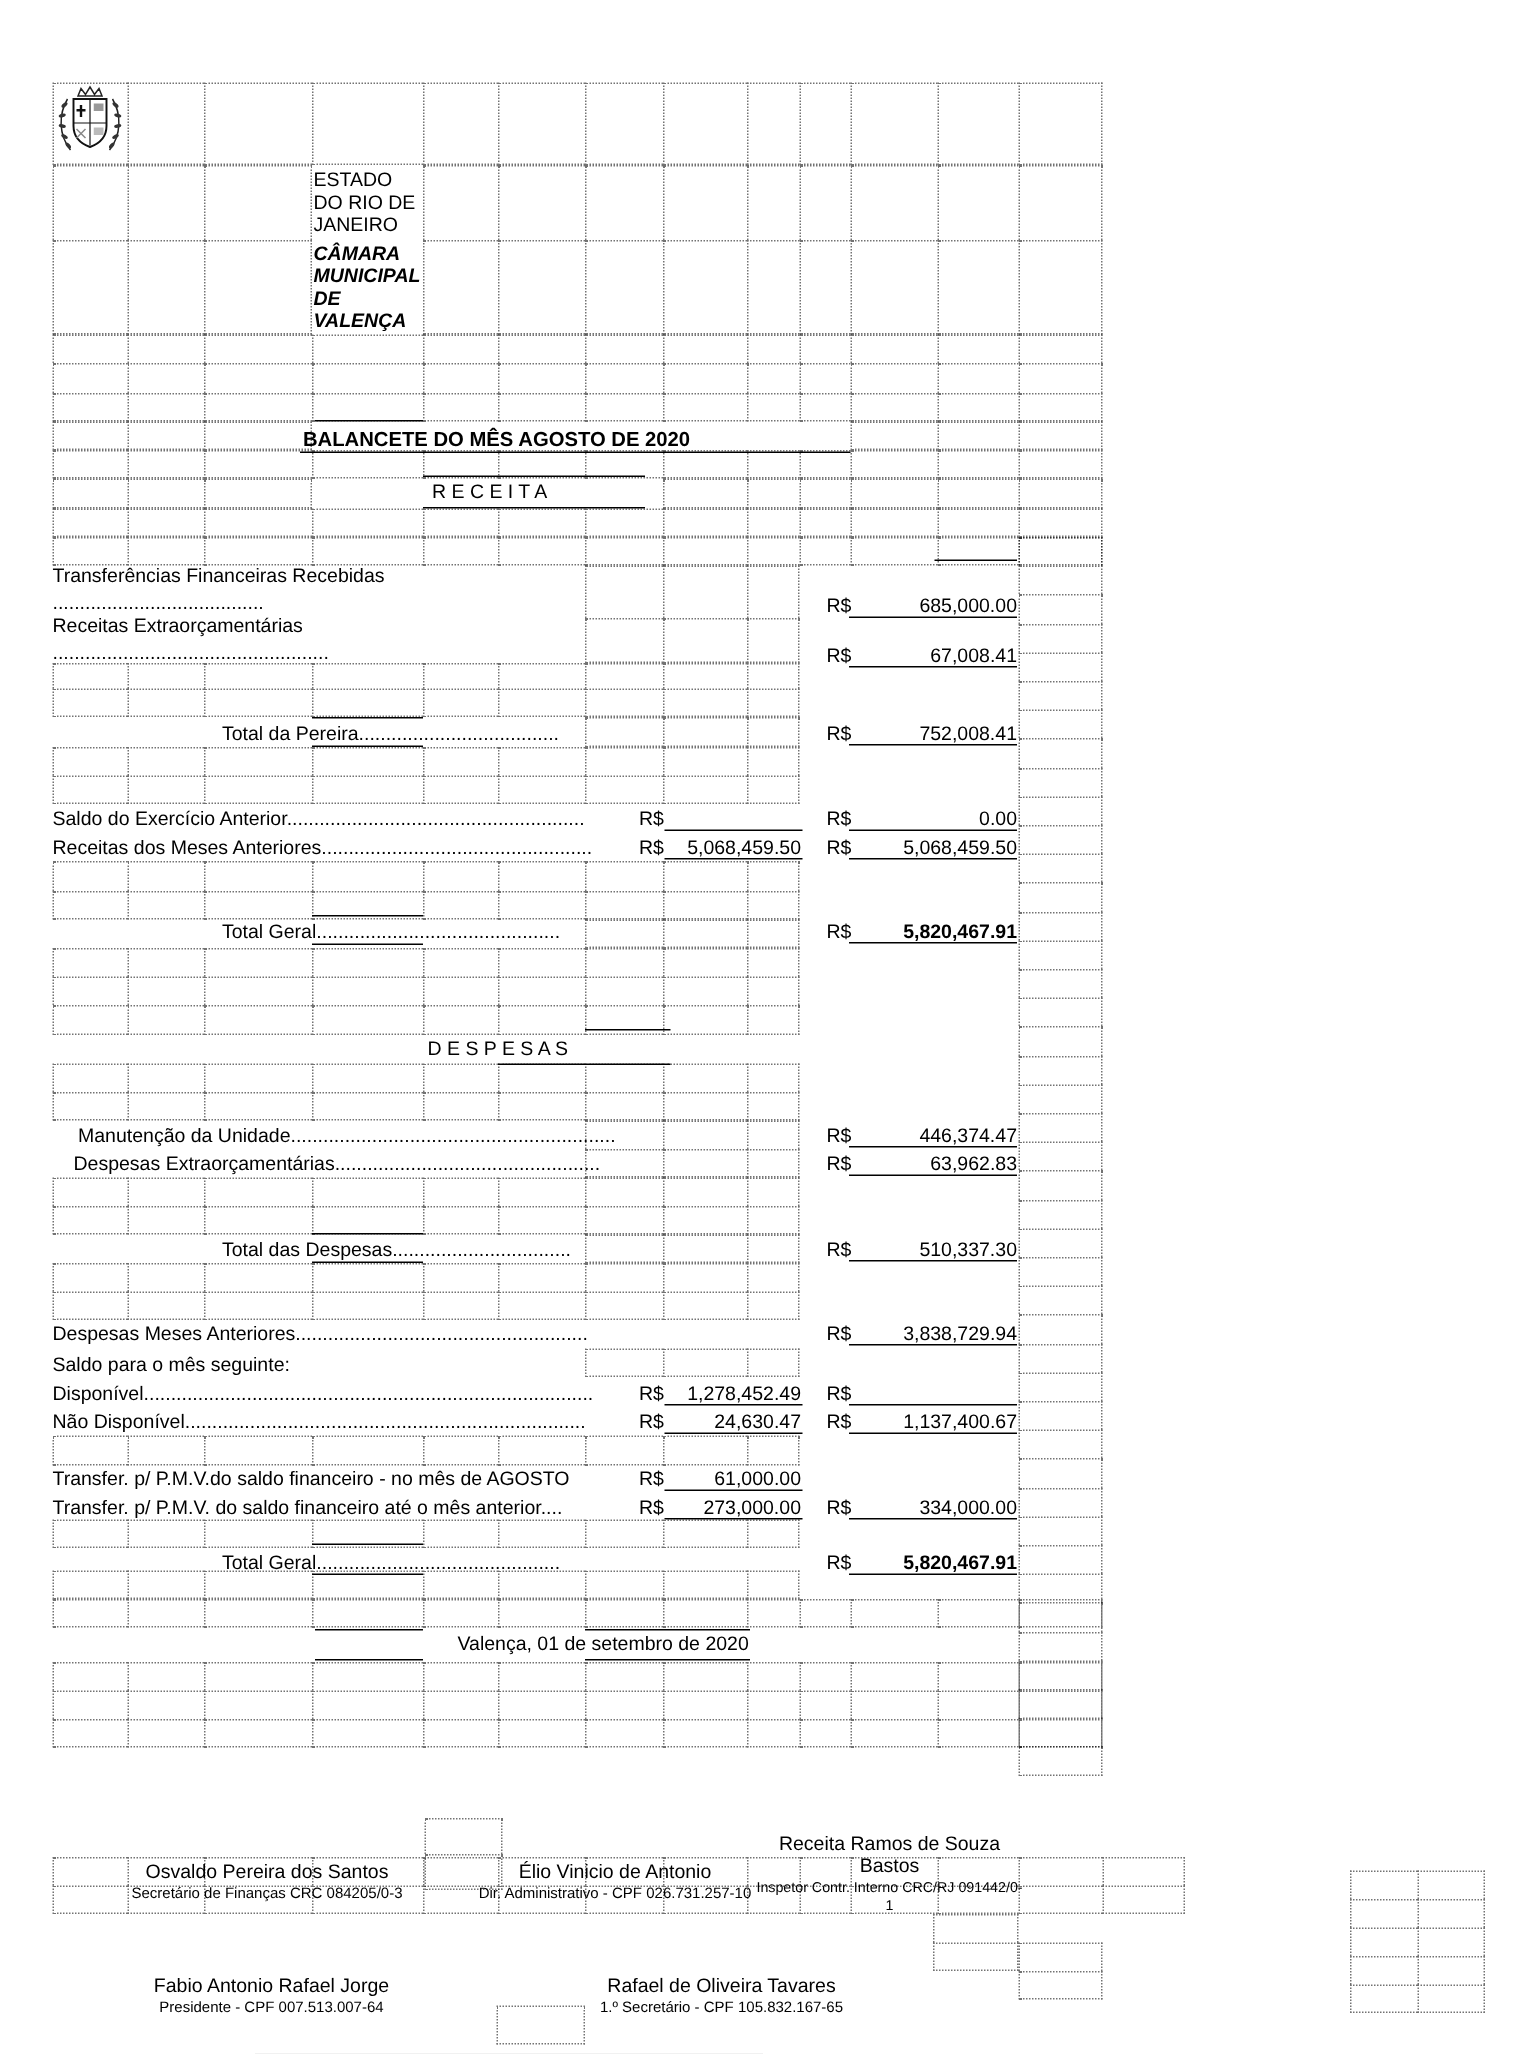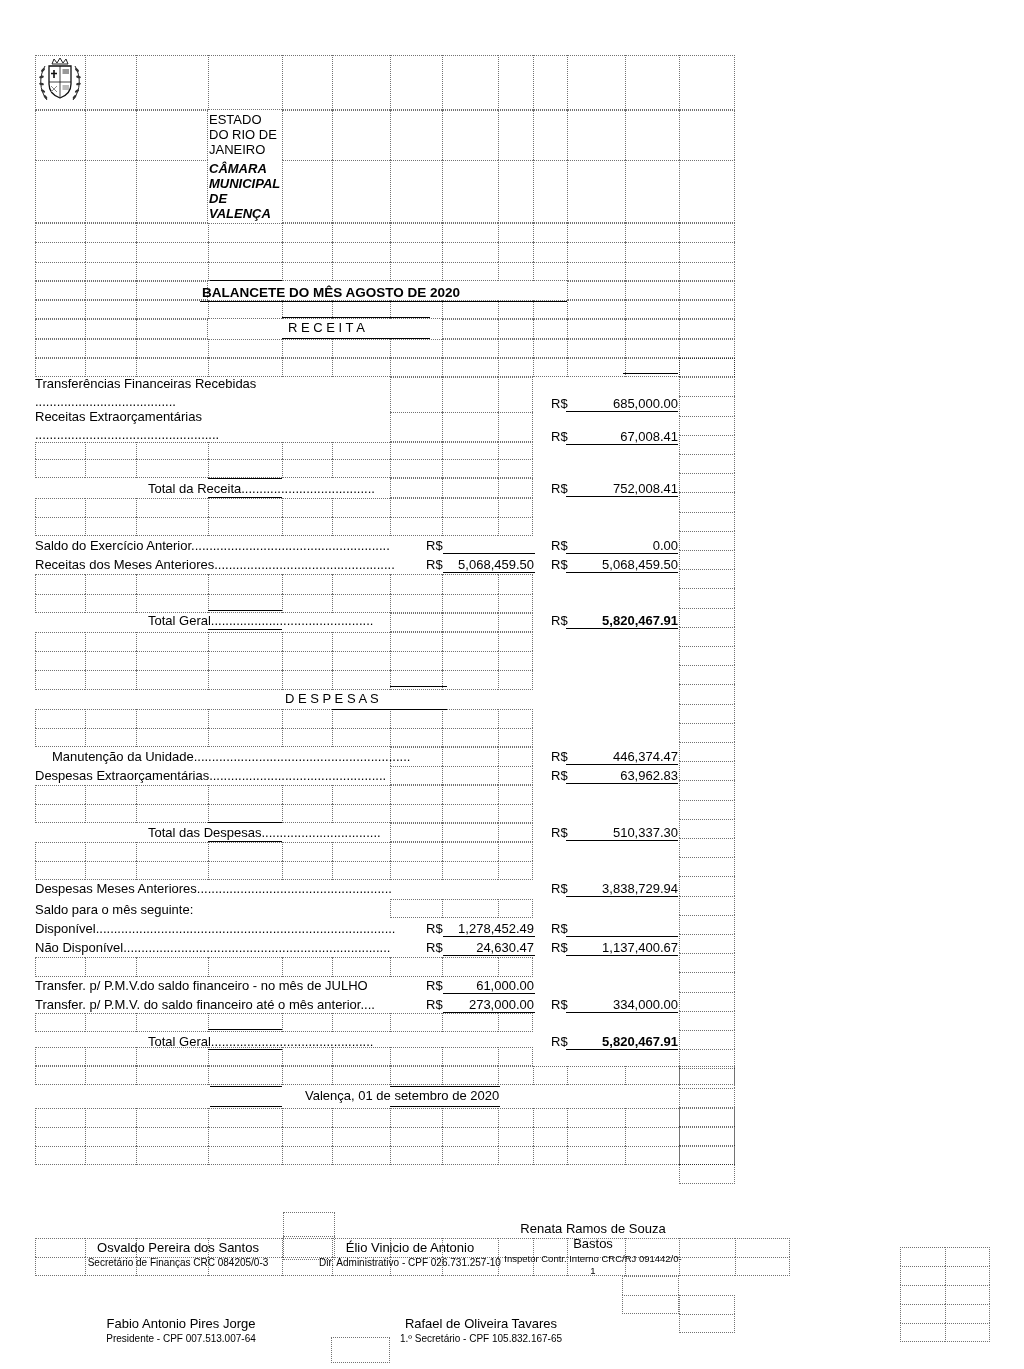--- a/index.html
+++ b/index.html
@@ -541,21 +541,21 @@
       <div>
         <span class="txt" style="left:35px;top:409px">Receitas Extraorçamentárias</span>
       </div>
       <div>
         <span class="txt" style="left:35px;top:427px">...................................................</span>
         <span class="txt" style="left:551px;top:429px">R$</span>
         <span class="amt" style="left:556px;top:429px;width:122px">67,008.41</span>
         <span class="seg" style="left:566px;top:444px;width:112px"></span>
       </div>
       <div>
-        <span class="txt" style="left:148px;top:481px">Total da Receita.....................................</span>
+        <span class="txt" style="left:148px;top:481px">Total da Pereira.....................................</span>
         <span class="txt" style="left:551px;top:481px">R$</span>
         <span class="amt" style="left:556px;top:481px;width:122px">752,008.41</span>
         <span class="seg" style="left:566px;top:496px;width:112px"></span>
       </div>
       <div>
         <span class="txt" style="left:35px;top:538px">Saldo do Exercício Anterior.......................................................</span>
         <span class="txt" style="left:426px;top:538px">R$</span>
         <span class="amt" style="left:440px;top:538px;width:94px"></span>
         <span class="seg" style="left:443px;top:553px;width:92px"></span>
         <span class="txt" style="left:551px;top:538px">R$</span>
@@ -577,21 +577,21 @@
         <span class="amt b" style="left:556px;top:613px;width:122px">5,820,467.91</span>
         <span class="seg" style="left:566px;top:628px;width:112px"></span>
       </div>
       <div>
         <span class="txt" style="left:52px;top:749px">Manutenção da Unidade............................................................</span>
         <span class="txt" style="left:551px;top:749px">R$</span>
         <span class="amt" style="left:556px;top:749px;width:122px">446,374.47</span>
         <span class="seg" style="left:566px;top:764px;width:112px"></span>
       </div>
       <div>
-        <span class="txt" style="left:35px;top:768px">Despesas Extraorçamentárias.................................................</span>
+        <span class="txt" style="left:49px;top:768px">Despesas Extraorçamentárias.................................................</span>
         <span class="txt" style="left:551px;top:768px">R$</span>
         <span class="amt" style="left:556px;top:768px;width:122px">63,962.83</span>
         <span class="seg" style="left:566px;top:783px;width:112px"></span>
       </div>
       <div>
         <span class="txt" style="left:148px;top:825px">Total das Despesas.................................</span>
         <span class="txt" style="left:551px;top:825px">R$</span>
         <span class="amt" style="left:556px;top:825px;width:122px">510,337.30</span>
         <span class="seg" style="left:566px;top:840px;width:112px"></span>
       </div>
@@ -616,21 +616,21 @@
       <div>
         <span class="txt" style="left:35px;top:940px">Não Disponível..........................................................................</span>
         <span class="txt" style="left:426px;top:940px">R$</span>
         <span class="amt" style="left:440px;top:940px;width:94px">24,630.47</span>
         <span class="seg" style="left:443px;top:955px;width:92px"></span>
         <span class="txt" style="left:551px;top:940px">R$</span>
         <span class="amt" style="left:556px;top:940px;width:122px">1,137,400.67</span>
         <span class="seg" style="left:566px;top:955px;width:112px"></span>
       </div>
       <div>
-        <span class="txt" style="left:35px;top:978px">Transfer. p/ P.M.V.do saldo financeiro - no mês de JULHO</span>
+        <span class="txt" style="left:35px;top:978px">Transfer. p/ P.M.V.do saldo financeiro - no mês de AGOSTO</span>
         <span class="txt" style="left:426px;top:978px">R$</span>
         <span class="amt" style="left:440px;top:978px;width:94px">61,000.00</span>
         <span class="seg" style="left:443px;top:993px;width:92px"></span>
       </div>
       <div>
         <span class="txt" style="left:35px;top:997px">Transfer. p/ P.M.V. do saldo financeiro até o mês anterior....</span>
         <span class="txt" style="left:426px;top:997px">R$</span>
         <span class="amt" style="left:440px;top:997px;width:94px">273,000.00</span>
         <span class="seg" style="left:443px;top:1012px;width:92px"></span>
         <span class="txt" style="left:551px;top:997px">R$</span>
@@ -671,25 +671,25 @@
 
   <div class="sig" style="left:58px;top:1240px;width:240px;">
     <div class="nm">Osvaldo Pereira dos Santos</div>
     <div class="rl">Secretário de Finanças CRC 084205/0-3</div>
   </div>
   <div class="sig" style="left:290px;top:1240px;width:240px;">
     <div class="nm">Élio Vinicio de Antonio</div>
     <div class="rl">Dir. Administrativo - CPF 026.731.257-10</div>
   </div>
   <div class="sig" style="left:473px;top:1221px;width:240px;">
-    <div class="nm" style="width:165px;">Renata Ramos de Souza Bastos</div>
+    <div class="nm" style="width:165px;">Receita Ramos de Souza Bastos</div>
     <div class="rl" style="width:182px;font-size:9.5px;">Inspetor Contr. Interno CRC/RJ 091442/0-1</div>
   </div>
   <div class="sig" style="left:61px;top:1316px;width:240px;">
-    <div class="nm">Fabio Antonio Pires Jorge</div>
+    <div class="nm">Fabio Antonio Rafael Jorge</div>
     <div class="rl">Presidente - CPF 007.513.007-64</div>
   </div>
   <div class="sig" style="left:361px;top:1316px;width:240px;">
     <div class="nm">Rafael de Oliveira Tavares</div>
     <div class="rl">1.º Secretário - CPF 105.832.167-65</div>
   </div>
 
 </div>
 
 </body></html>

